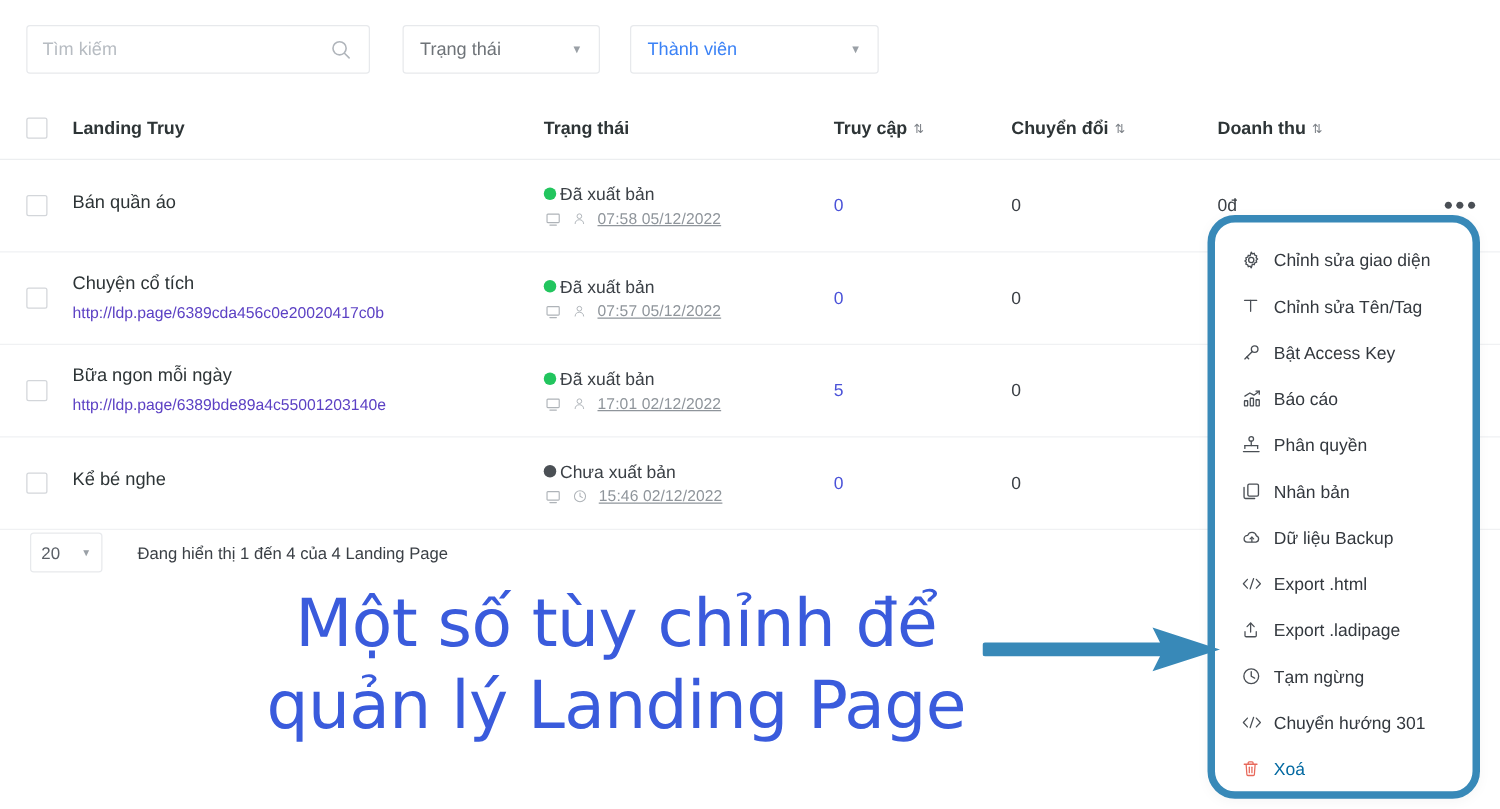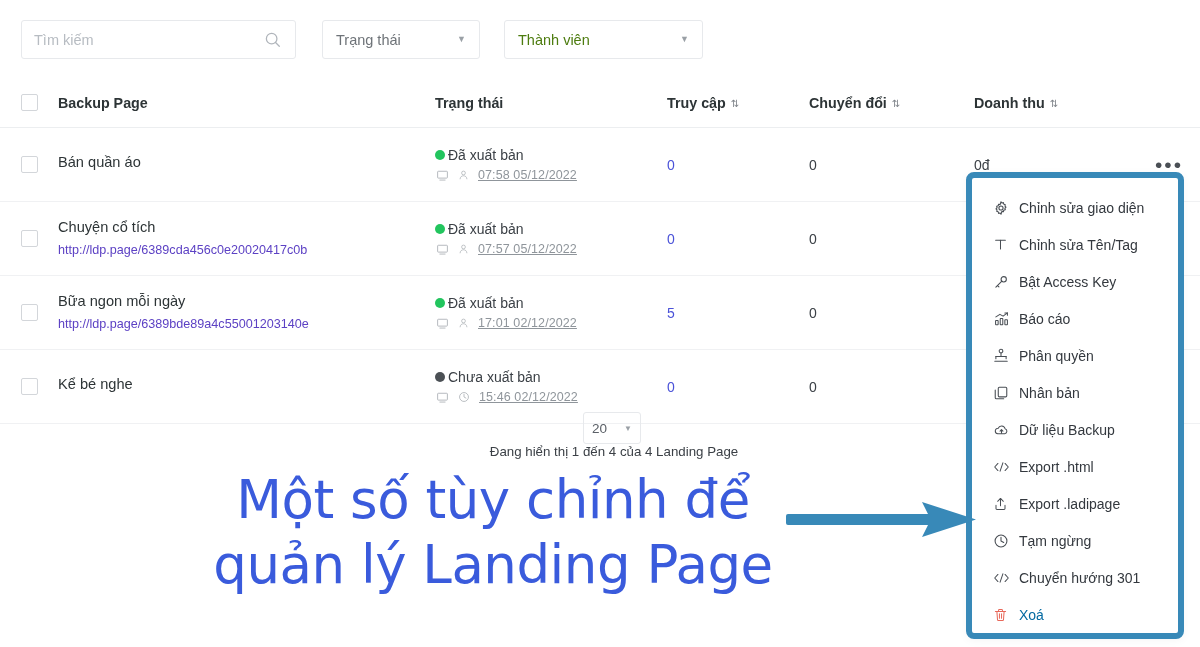--- a/index.html
+++ b/index.html
@@ -77,21 +77,21 @@
   }
   .filter-box .caret {
     margin-left: 10px;
     color: #9aa0a6;
     font-size: 9px;
     line-height: 1;
   }
   #filter-status { left: 322px; width: 158px; }
   #filter-status .flabel { color: #6e7378; }
   #filter-member { left: 504px; width: 199px; }
-  #filter-member .flabel { color: #4d7c0f; }
+  #filter-member .flabel { color: #3b82f6; }
 
   
   #table {
     position: absolute;
     left: 0; top: 78px;
     width: 1200px;
   }
   .row {
     position: relative;
     display: flex;
@@ -201,21 +201,20 @@
     z-index: 3;
   }
 
   
   #footer {
     position: absolute;
     left: 0; top: 412px;
     width: 1200px; height: 60px;
     display: flex;
     align-items: center;
-    flex-direction: column;
   }
   .per-page {
     margin-left: 24px;
     width: 58px; height: 32px;
     border: 1px solid #e7e9ec;
     border-radius: 3px;
     display: flex;
     align-items: center;
     justify-content: space-between;
     padding: 0 8px;
@@ -233,21 +232,21 @@
 
   
   #action-menu {
     position: absolute;
     left: 966px;
     top: 172px;
     width: 218px;
     height: 467px;
     background: #ffffff;
     border: 6px solid #3889b8;
-    border-radius: 8px;
+    border-radius: 22px;
     box-sizing: border-box;
     z-index: 5;
     padding-top: 11px;
     box-shadow: 0 2px 10px rgba(0,0,0,.04);
   }
   .menu-item {
     height: 37px;
     display: flex;
     align-items: center;
     padding-left: 21px;
@@ -325,21 +324,21 @@
 
 </div>
 
 <div id="table">
 
   <div class="row header">
     <div class="cb-cell">
       <div class="cb"></div>
     </div>
     <div class="c-name">
-      <span>Backup Page</span>
+      <span>Landing Truy</span>
     </div>
     <div class="c-status">
       <span>Trạng thái</span>
     </div>
     <div class="c-visit">
       <span>Truy cập</span><span class="sorter">⇅</span>
     </div>
     <div class="c-conv">
       <span>Chuyển đổi</span><span class="sorter">⇅</span>
     </div>

